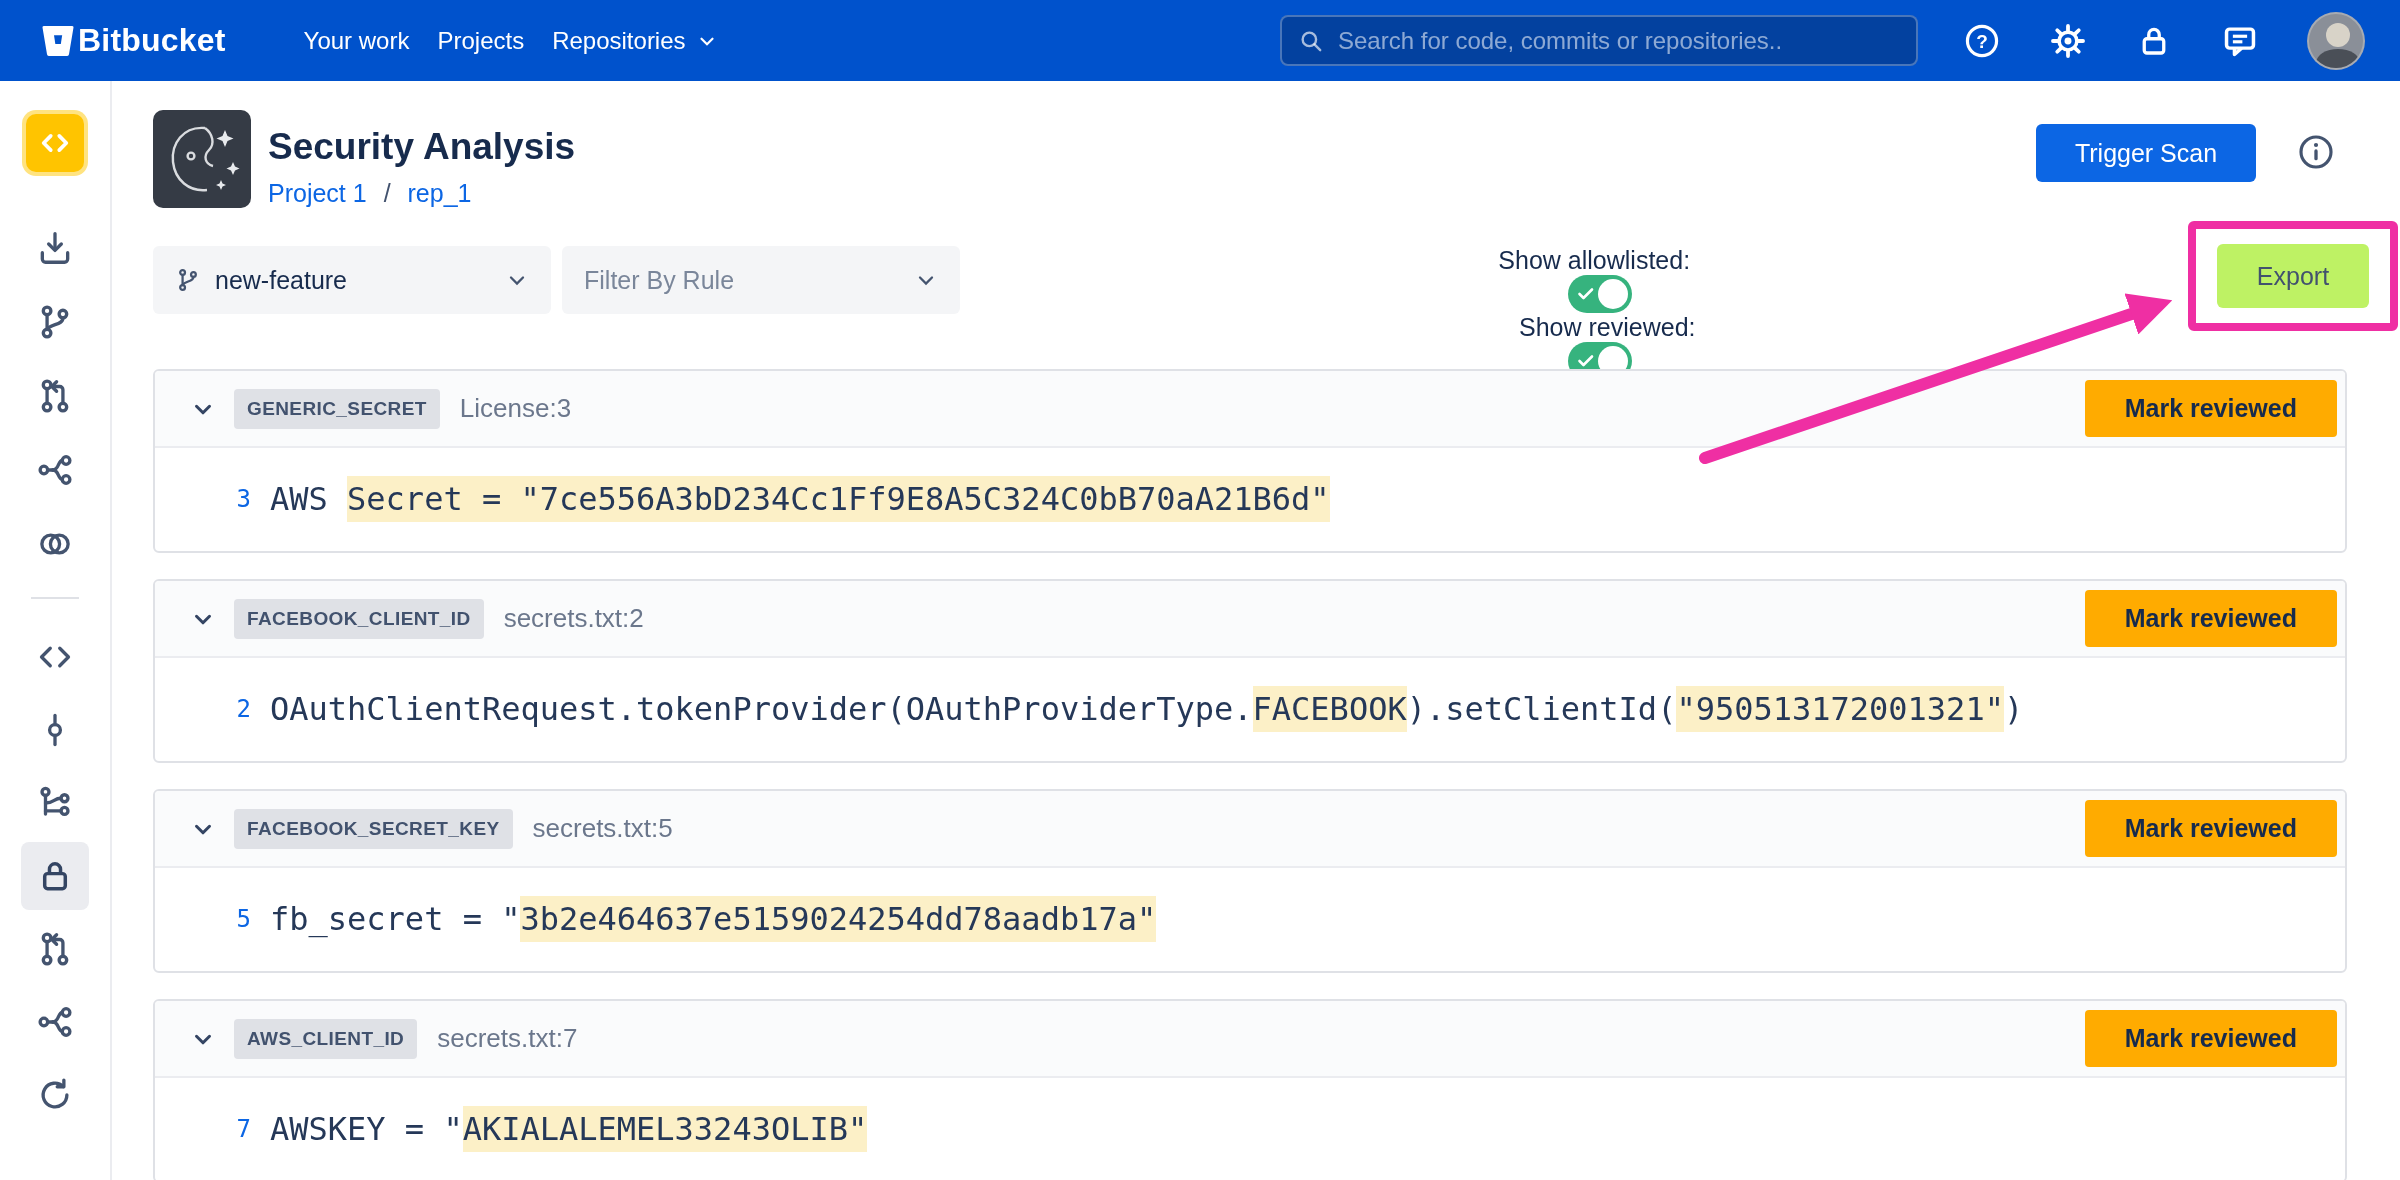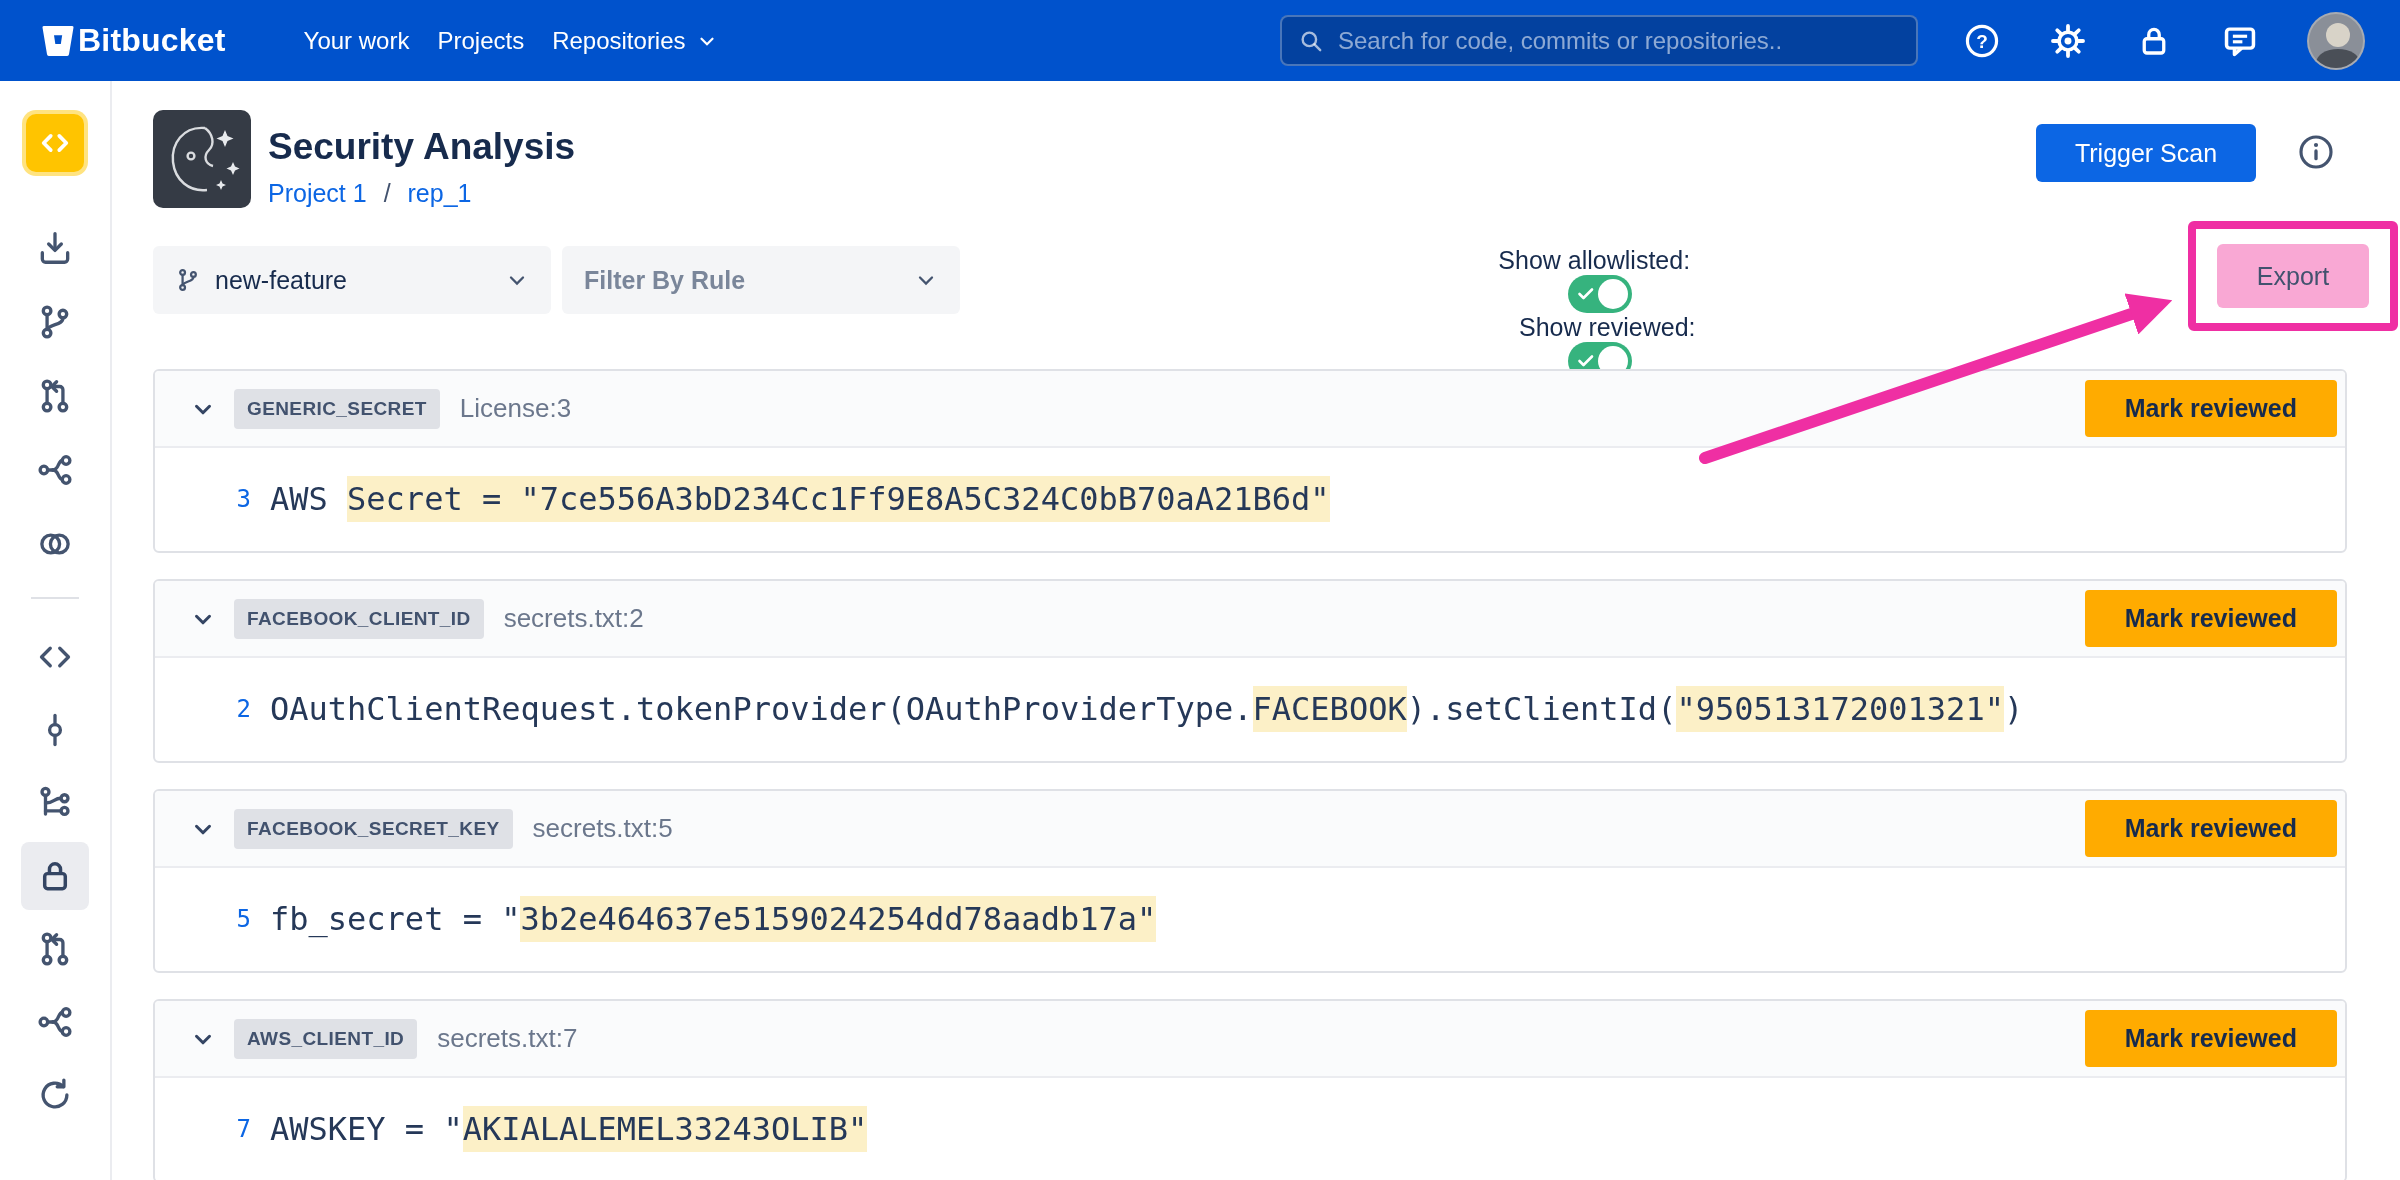--- a/index.html
+++ b/index.html
@@ -59,36 +59,36 @@
                   border-radius:6px; background:#0C66E4; color:#fff; font-size:25px; font-weight:500;
                   font-family:inherit; cursor:pointer; }
   .info-btn { position:absolute; left:2182px; top:49px; width:44px; height:44px; display:flex;
               align-items:center; justify-content:center; cursor:pointer; background:none; border:none; }
 
   .dropdown { position:absolute; top:165px; height:68px; border-radius:6px; background:#F4F5F7;
               display:flex; align-items:center; padding:0 22px; cursor:pointer;justify-content:center; }
   .dropdown.branch { left:41px; width:398px; }
   .dropdown.rule { left:450px; width:398px; }
   .dropdown .lbl { font-size:25px; font-weight:500; color:#172B4D; margin-left:14px; }
-  .dropdown .lbl.placeholder { color:#7A869A; margin-left:0; font-weight:700; }
+  .dropdown .lbl.placeholder { color:#7A869A; margin-left:0; font-weight:400; }
   .dropdown .chev { margin-left:auto; display:flex; }
 
   .toggle-row { position:absolute; left:1381px; top:165px; height:68px; display:flex; align-items:center;flex-direction:column; }
   .toggle-label { font-size:25px; color:#172B4D; }
   .toggle { position:relative; width:64px; height:38px; border-radius:19px; background:#6B778C;
             margin-left:12px; cursor:pointer; flex:none; }
   .toggle.on { background:#36B37E; }
   .toggle .knob { position:absolute; top:4px; right:4px; width:30px; height:30px; border-radius:50%; background:#fff; }
   .toggle .check { position:absolute; left:8px; top:9px; }
   .toggle-label.second { margin-left:26px; }
 
   .export-wrap { position:absolute; left:2076px; top:140px; width:210px; height:110px;
                  border:8px solid #EF2FA3; border-radius:6px; display:flex; align-items:center;
                  justify-content:center; z-index:5; }
-  .export-btn { width:152px; height:64px; border:none; border-radius:6px; background:#f9a8d4;
+  .export-btn { width:152px; height:64px; border:none; border-radius:6px; background:#bef264;
                 color:#42526E; font-size:25px; font-family:inherit; cursor:pointer; }
 
   .annotation-arrow { position:absolute; top:0; left:0; width:2400px; height:1180px;
                       pointer-events:none; z-index:6; }
 
   
   .cards { position:absolute; left:41px; top:288px; width:2194px; }
   .card { width:2194px; height:184px; border:2px solid #DFE1E6; border-radius:6px; background:#fff;
           margin-bottom:26px; overflow:hidden; }
   .card-header { height:77px; background:#FAFBFC; border-bottom:2px solid #EBECF0;

